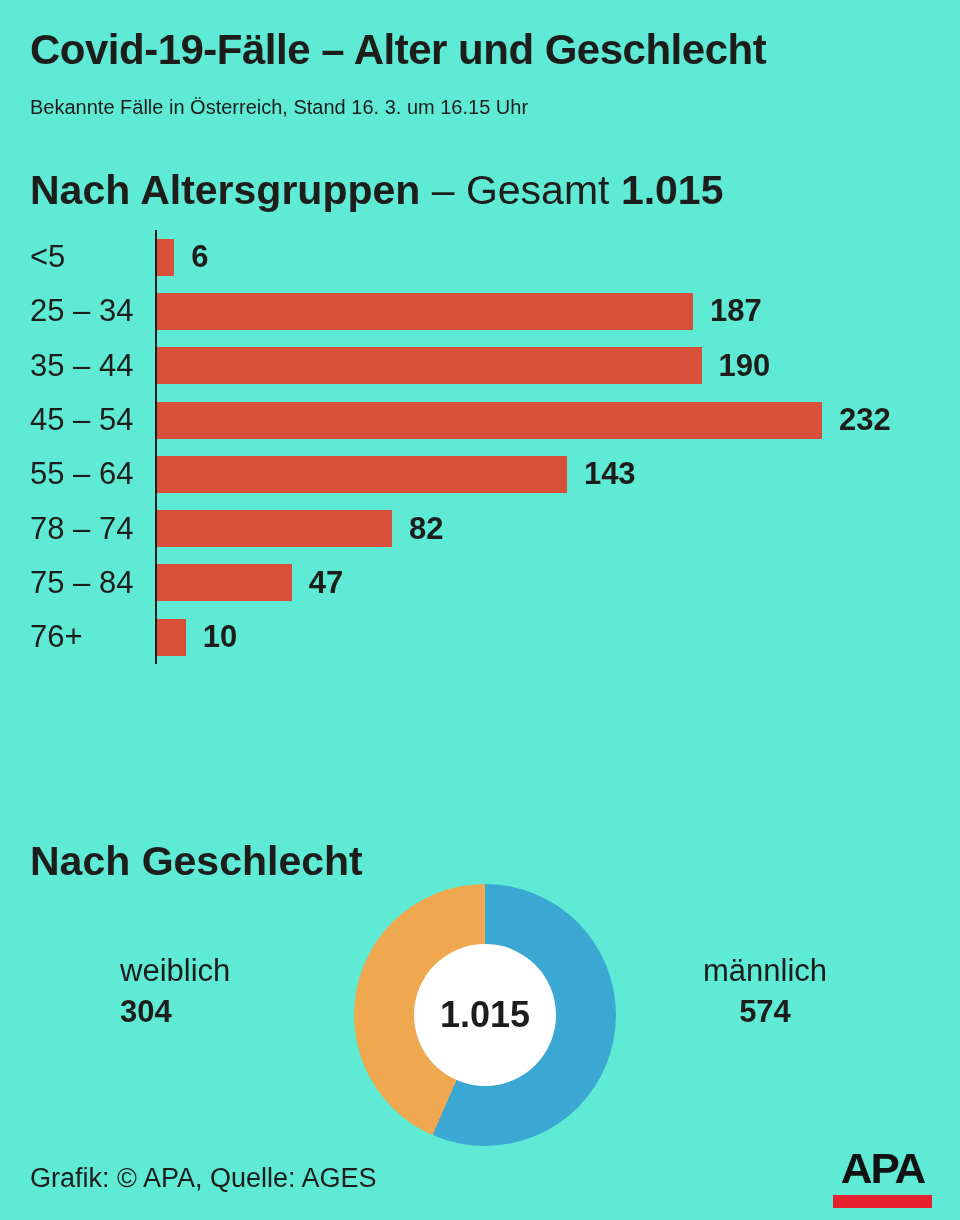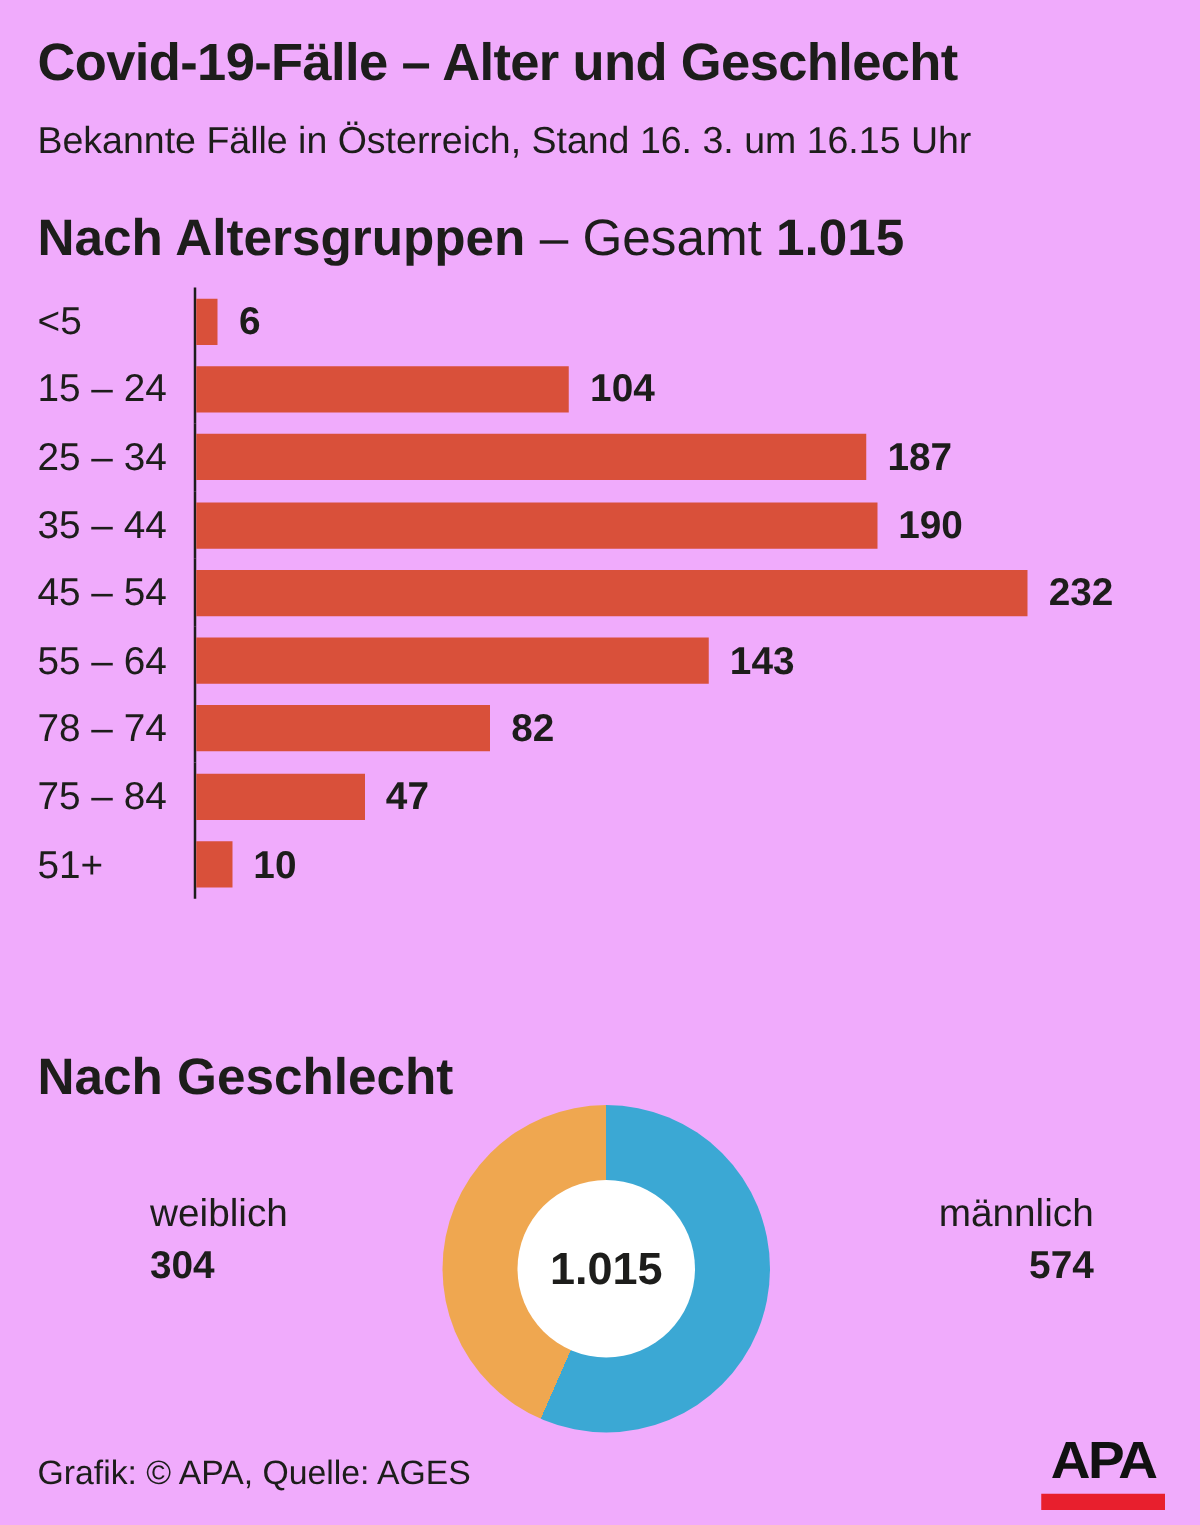--- a/index.html
+++ b/index.html
@@ -6,33 +6,33 @@
     --bar:#d9503a;
     --female:#efa750;
     --male:#3ba8d4;
     --logo-red:#e81f2d;
     --ink:#1d1d1b;
   }
   html,body{margin:0;padding:0;background:#ffffff;}
   .poster{
     position:relative;
     width:960px;height:1220px;
-    background:#f0abfc;
+    background:#5eead4;
     font-family:"Liberation Sans", sans-serif;
     color:var(--ink);
     overflow:hidden;
   }
   .title{
     position:absolute;left:30px;top:26px;
     font-size:42px;font-weight:bold;letter-spacing:-0.5px;
     margin:0;
   }
   .subtitle{
     position:absolute;left:30px;top:96px;
-    font-size:30px;font-weight:normal;
+    font-size:20px;font-weight:normal;
   }
   .age-heading{
     position:absolute;left:30px;top:167px;
     font-size:41px;
   }
   .b{font-weight:bold;}
   
   .barchart{
     position:absolute;left:30px;top:230px;width:910px;height:543px;
     display:flex;flex-direction:column;
@@ -71,21 +71,21 @@
     border-radius:50%;background:#ffffff;
     display:flex;align-items:center;justify-content:center;
     font-size:36px;font-weight:bold;color:var(--ink);
   }
   .gender-left{
     position:absolute;left:120px;top:950px;width:195px;
     font-size:31px;line-height:41px;
   }
   .gender-right{
     position:absolute;left:655px;top:950px;width:220px;
-    text-align:right;font-size:31px;line-height:41px;
+    text-align:center;font-size:31px;line-height:41px;
   }
   
   .credit{
     position:absolute;left:30px;top:1163px;
     font-size:27px;
   }
   .apa-logo{
     position:absolute;left:833px;top:1149px;width:99px;height:50px;
   }
   .apa-text{
@@ -111,27 +111,20 @@
     <span>– Gesamt</span>
     <span class="b">1.015</span>
   </div>
 
   <div class="barchart" id="bar-rows">
       <div class="bar-row">
         <div class="bar-cat">&lt;5</div>
         <div class="bar-track">
           <div class="bar" style="width: 17.2px;"></div>
           <div class="bar-val">6</div>
-        </div>
-      </div>
-      <div class="bar-row">
-        <div class="bar-cat">15 – 24</div>
-        <div class="bar-track">
-          <div class="bar" style="width: 298.1px;"></div>
-          <div class="bar-val">104</div>
         </div>
       </div>
       <div class="bar-row">
         <div class="bar-cat">25 – 34</div>
         <div class="bar-track">
           <div class="bar" style="width: 536px;"></div>
           <div class="bar-val">187</div>
         </div>
       </div>
       <div class="bar-row">
@@ -163,21 +156,21 @@
         </div>
       </div>
       <div class="bar-row">
         <div class="bar-cat">75 – 84</div>
         <div class="bar-track">
           <div class="bar" style="width: 134.7px;"></div>
           <div class="bar-val">47</div>
         </div>
       </div>
       <div class="bar-row">
-        <div class="bar-cat">51+</div>
+        <div class="bar-cat">76+</div>
         <div class="bar-track">
           <div class="bar" style="width: 28.7px;"></div>
           <div class="bar-val">10</div>
         </div>
       </div>
     </div>
 
   <div class="gender-heading">Nach Geschlecht</div>
 
   <div class="gender-left">

